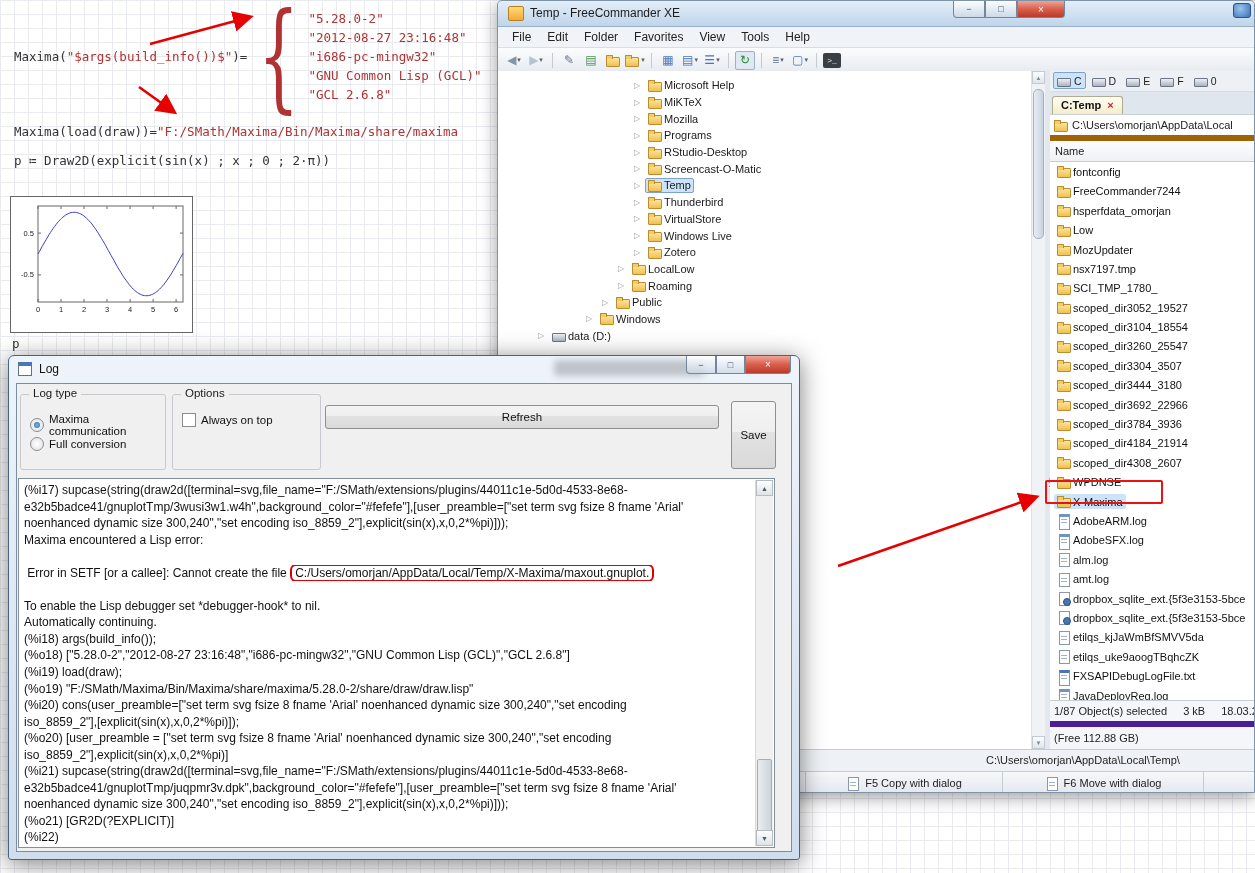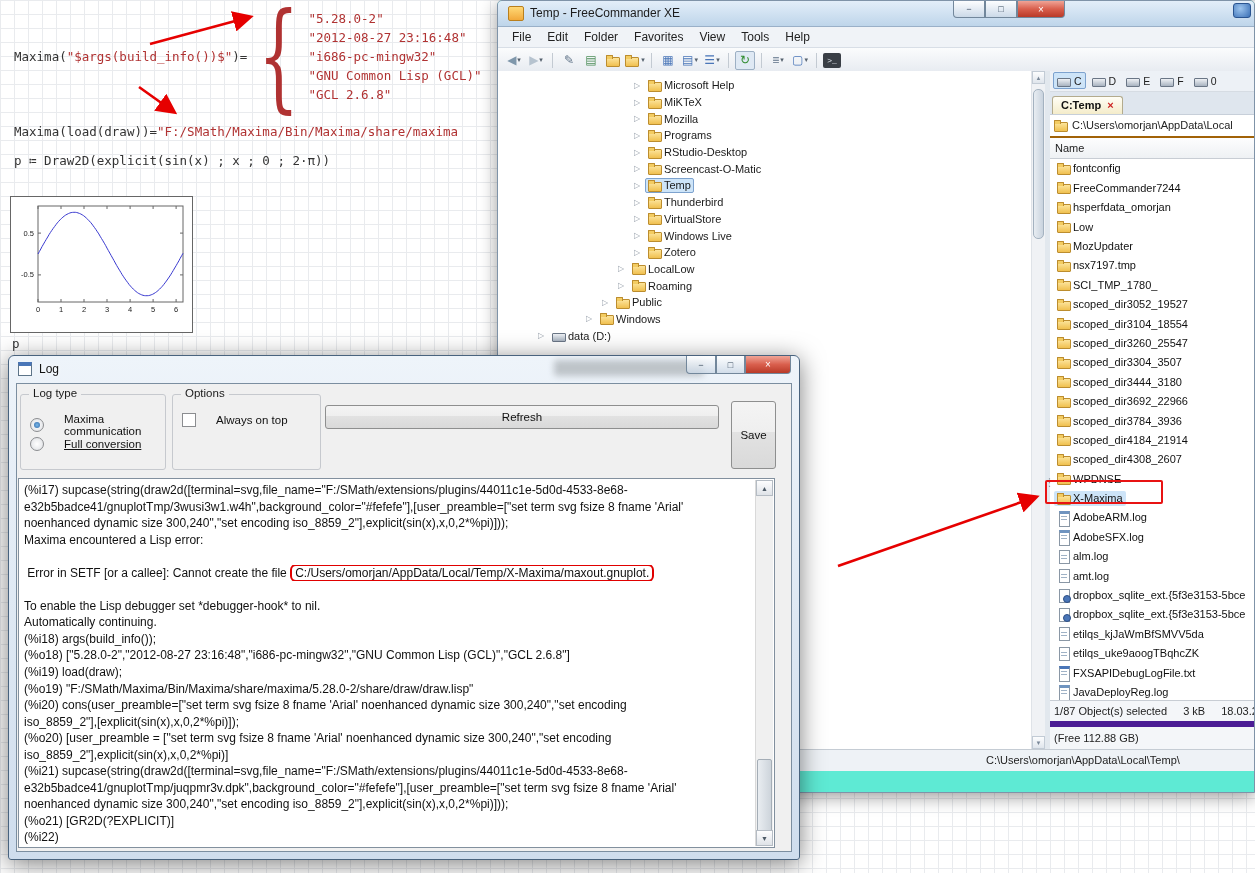--- a/index.html
+++ b/index.html
@@ -78,21 +78,21 @@
   .drive{display:inline-flex;align-items:center;padding:1px 3px;border:1px solid transparent;}
   .drive.selected{background:#cde4f8;border-color:#7da2ce;border-radius:2px;}
   .dletter{font-size:10.5px;margin-left:2px;}
   .tab-row{height:22px;background:#dfe6ee;border-bottom:1px solid #c7cfd9;display:flex;align-items:flex-end;}
   .fc-tab{display:inline-flex;align-items:center;margin-left:2px;padding:2px 8px 3px;
     background:linear-gradient(#fffef6,#f4ecca);border:1px solid #b3ab8d;border-bottom:none;
     border-radius:3px 3px 0 0;}
   .fc-tab .tlab{font-size:11px;font-weight:bold;color:#111;}
   .fc-tab .tclose{font-size:11px;font-weight:bold;color:#c22;margin-left:6px;}
   .path-row{height:21px;display:flex;align-items:center;padding-left:4px;background:#fff;
-    border-bottom:2px solid #a16207;overflow:hidden;white-space:nowrap;}
+    border-bottom:6px solid #a16207;overflow:hidden;white-space:nowrap;}
   .path-row .ptext{font-size:11px;color:#222;margin-left:3px;}
   .col-header{height:20px;background:linear-gradient(#fdfdfe,#eef1f4);border-bottom:1px solid #c8cdd4;
     font-size:11px;color:#222;display:flex;align-items:center;padding-left:5px;}
   .file-list{height:543px;overflow:hidden;}
   .file-row{height:19.4px;display:flex;align-items:center;padding-left:4px;white-space:nowrap;overflow:hidden;}
   .file-row .flabel{font-size:11px;color:#111;margin-left:1px;}
   .file-row.selected .node{background:#cde4f8;border-radius:2px;}
   .status1{height:20px;border-top:1px solid #c8cdd4;display:flex;align-items:center;
     padding-left:4px;background:#f4f6f9;overflow:hidden;white-space:nowrap;}
   .sp{font-size:11px;color:#222;margin-right:16px;}
@@ -141,21 +141,21 @@
   .lw-capbtns .min{width:28px;border-radius:0 0 0 4px;}
   .lw-capbtns .max{width:27px;border-radius:0;}
   .lw-capbtns .close{width:44px;border-radius:0 0 4px 0;}
   .lw-client{position:absolute;left:7px;top:27px;right:7px;bottom:7px;background:#f0f0f0;
     border:1px solid #7b8ea0;}
   .grp{position:absolute;border:1px solid #c6c9ce;border-radius:3px;}
   .grp-label{position:absolute;top:-8px;left:8px;background:#f0f0f0;padding:0 4px;
     font-size:11.5px;color:#1a1a1a;}
   #grp-logtype{left:3px;top:10px;width:144px;height:74px;}
   #grp-options{left:155px;top:10px;width:147px;height:74px;}
-  .opt-row{position:absolute;left:9px;display:flex;align-items:center;gap:20px;font-size:11.5px;color:#111;}
+  .opt-row{position:absolute;left:9px;display:flex;align-items:center;gap:5px;font-size:11.5px;color:#111;}
   .radio{width:12px;height:12px;border-radius:50%;border:1px solid #8b8d90;position:relative;
     background:radial-gradient(#ffffff,#dcdee2);flex:none;}
   .radio.checked::after{content:"";position:absolute;left:3px;top:3px;width:6px;height:6px;
     border-radius:50%;background:radial-gradient(#7ab8e8,#2f67a8);}
   .checkbox{width:12px;height:12px;border:1px solid #8b8d90;background:#fff;flex:none;}
   .w7btn{position:absolute;display:flex;align-items:center;justify-content:center;
     font-size:11.5px;color:#111;border:1px solid #8e8f8f;border-radius:3px;
     background:linear-gradient(#f4f4f4,#efefef 45%,#e2e2e2 46%,#d9d9d9);box-sizing:border-box;}
   #btn-refresh{left:308px;top:21px;width:394px;height:24px;}
   #btn-clear{left:308px;top:60px;width:394px;height:24px;}
@@ -636,41 +636,55 @@
         <span class="sp">1/87 Object(s) selected</span>
           <span class="sp">3 kB</span>
           <span class="sp">18.03.2</span>
       </div>
       <div class="status2">(Free 112.88 GB)</div>
     </div>
   </div>
   <div class="fc-bottompath">
     <span>C:\Users\omorjan\AppData\Local\Temp\</span>
   </div>
+  <div class="fc-bottombar">
+    <div class="bb-seg partial">
+        <span>it</span>
+      </div>
+      <div class="bb-seg">
+        <span class="ic ic-page"></span>
+        <span>F5 Copy with dialog</span>
+      </div>
+      <div class="bb-seg">
+        <span class="ic ic-page"></span>
+        <span>F6 Move with dialog</span>
+      </div>
+    <div class="bb-fill"></div>
+  </div>
 </div>
 
 <div id="log-window">
   <div class="lw-titlebar">
     <span class="lw-icon"></span>
     <span class="lw-title">Log</span>
     <span class="lw-smudge"></span>
     <span class="lw-capbtns">
       <span class="cap min">−</span>
       <span class="cap max">□</span>
       <span class="cap close">×</span>
     </span>
   </div>
   <div class="lw-client">
     <div class="grp" id="grp-logtype">
       <span class="grp-label">Log type</span>
       <span class="opt-row" style="top:18px;">
         <span class="radio checked"></span>
         <span>Maxima communication</span>
       </span>
-      <span class="opt-row" style="top:42px;text-decoration:underline;">
+      <span class="opt-row" style="top:42px;">
         <span class="radio"></span>
         <span>Full conversion</span>
       </span>
     </div>
     <div class="grp" id="grp-options">
       <span class="grp-label">Options</span>
       <span class="opt-row" style="top:18px;">
         <span class="checkbox"></span>
         <span>Always on top</span>
       </span>

